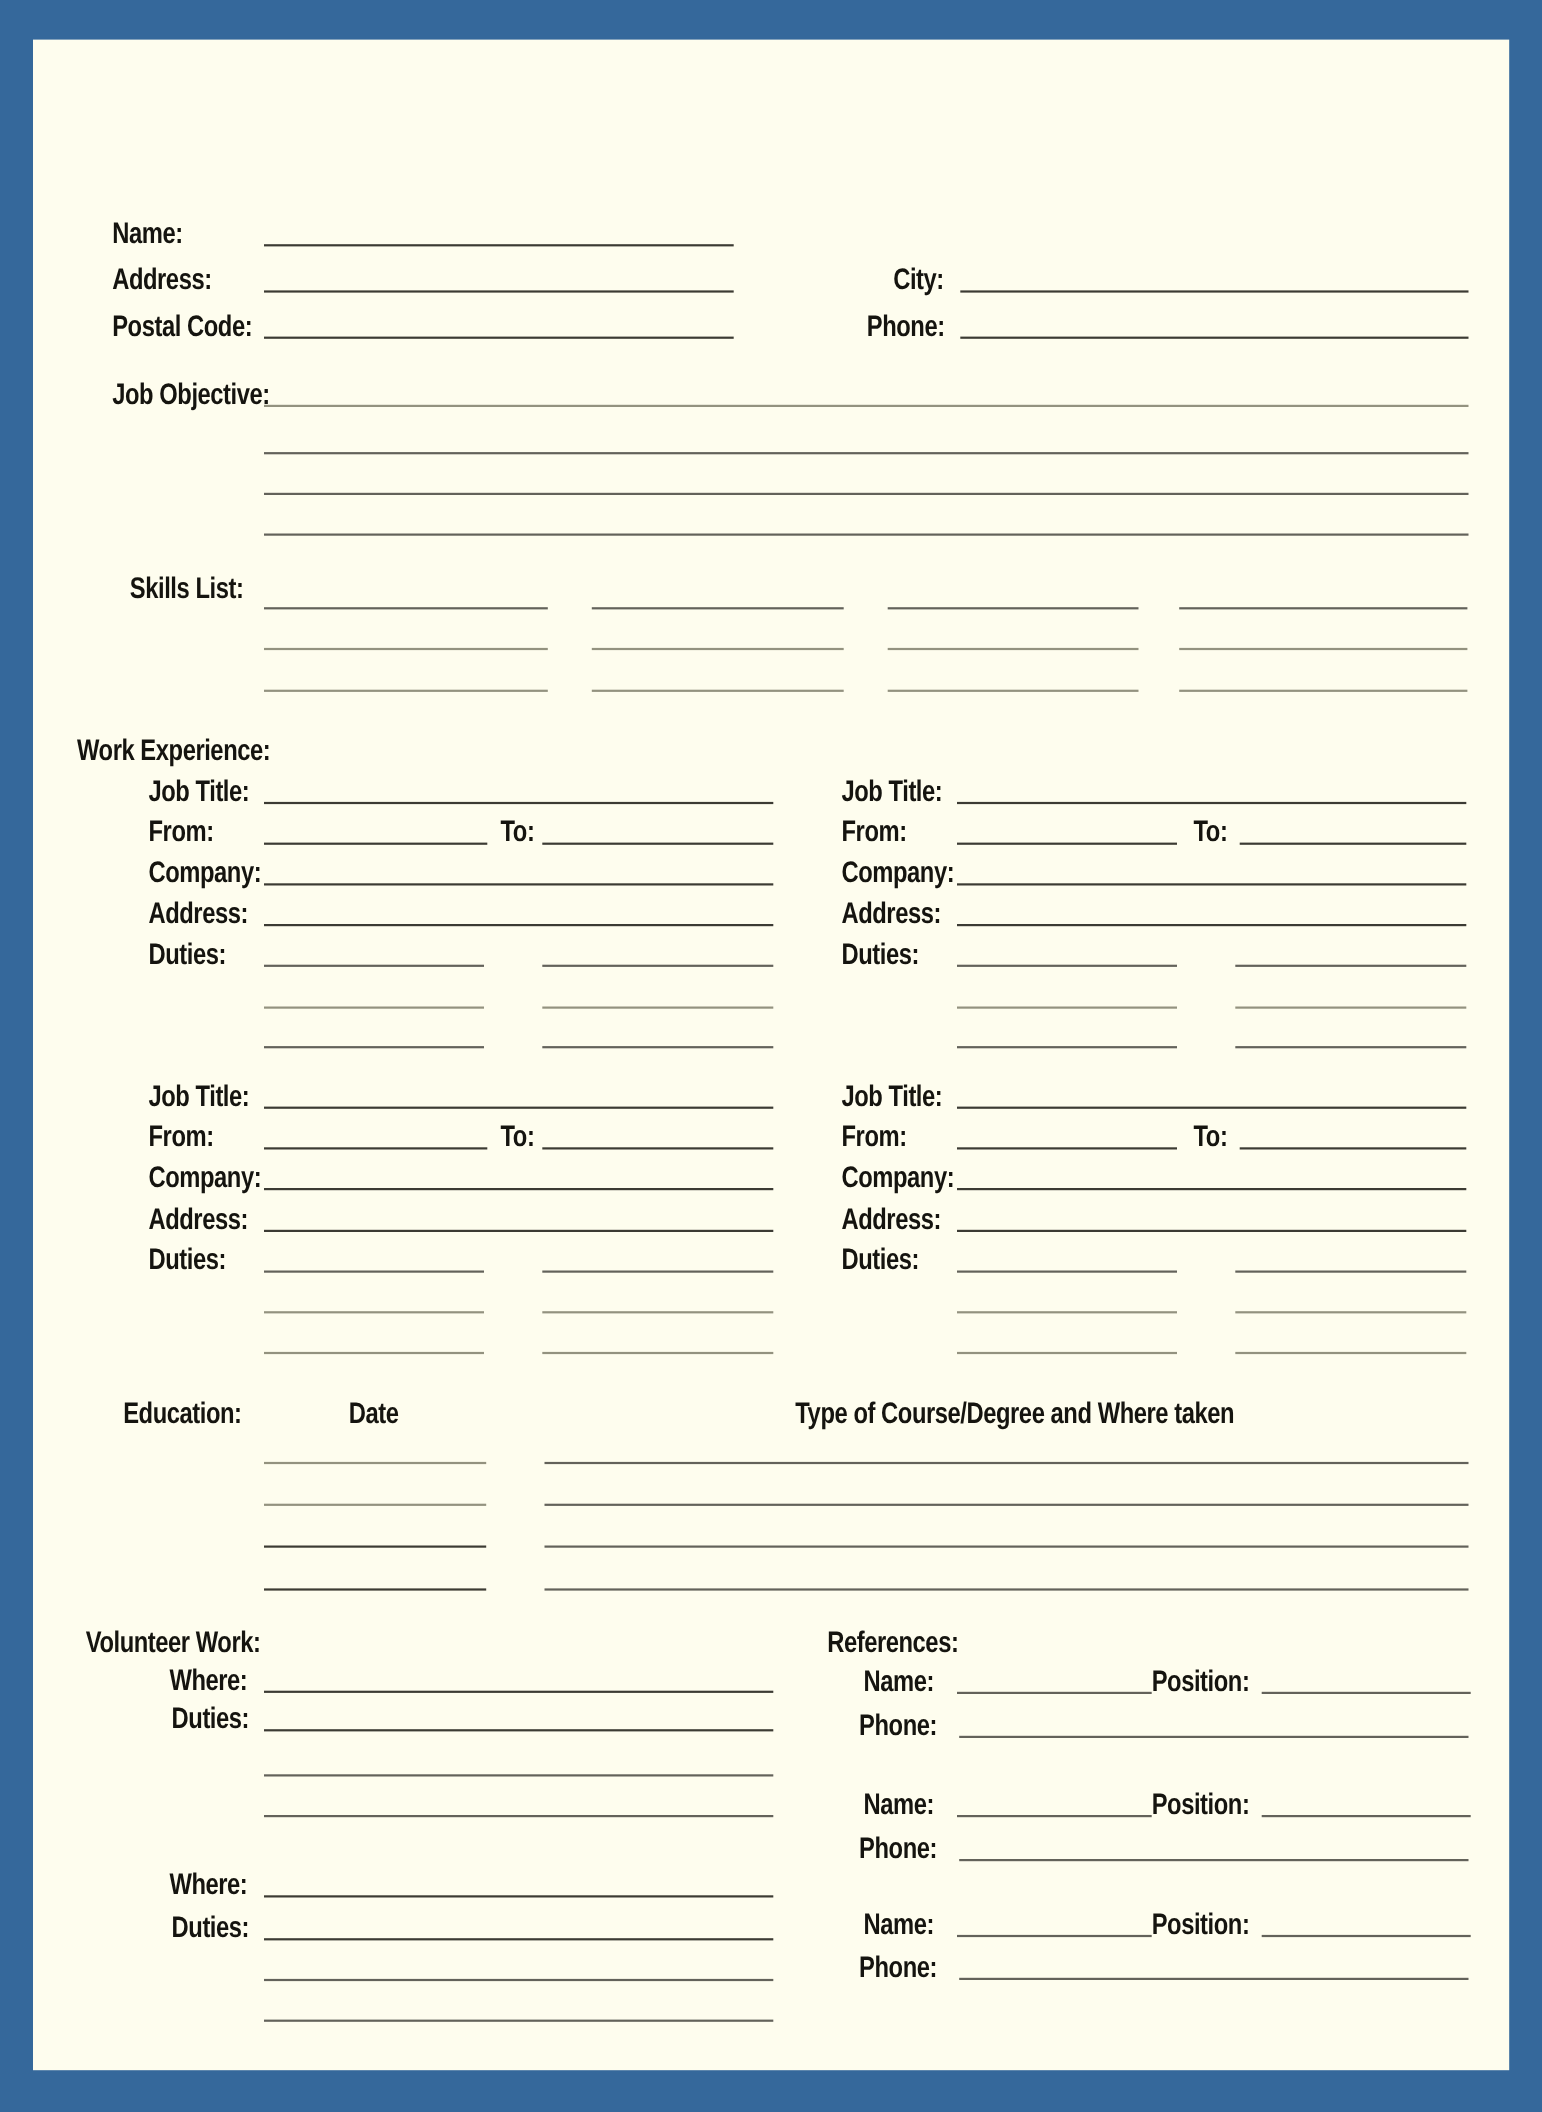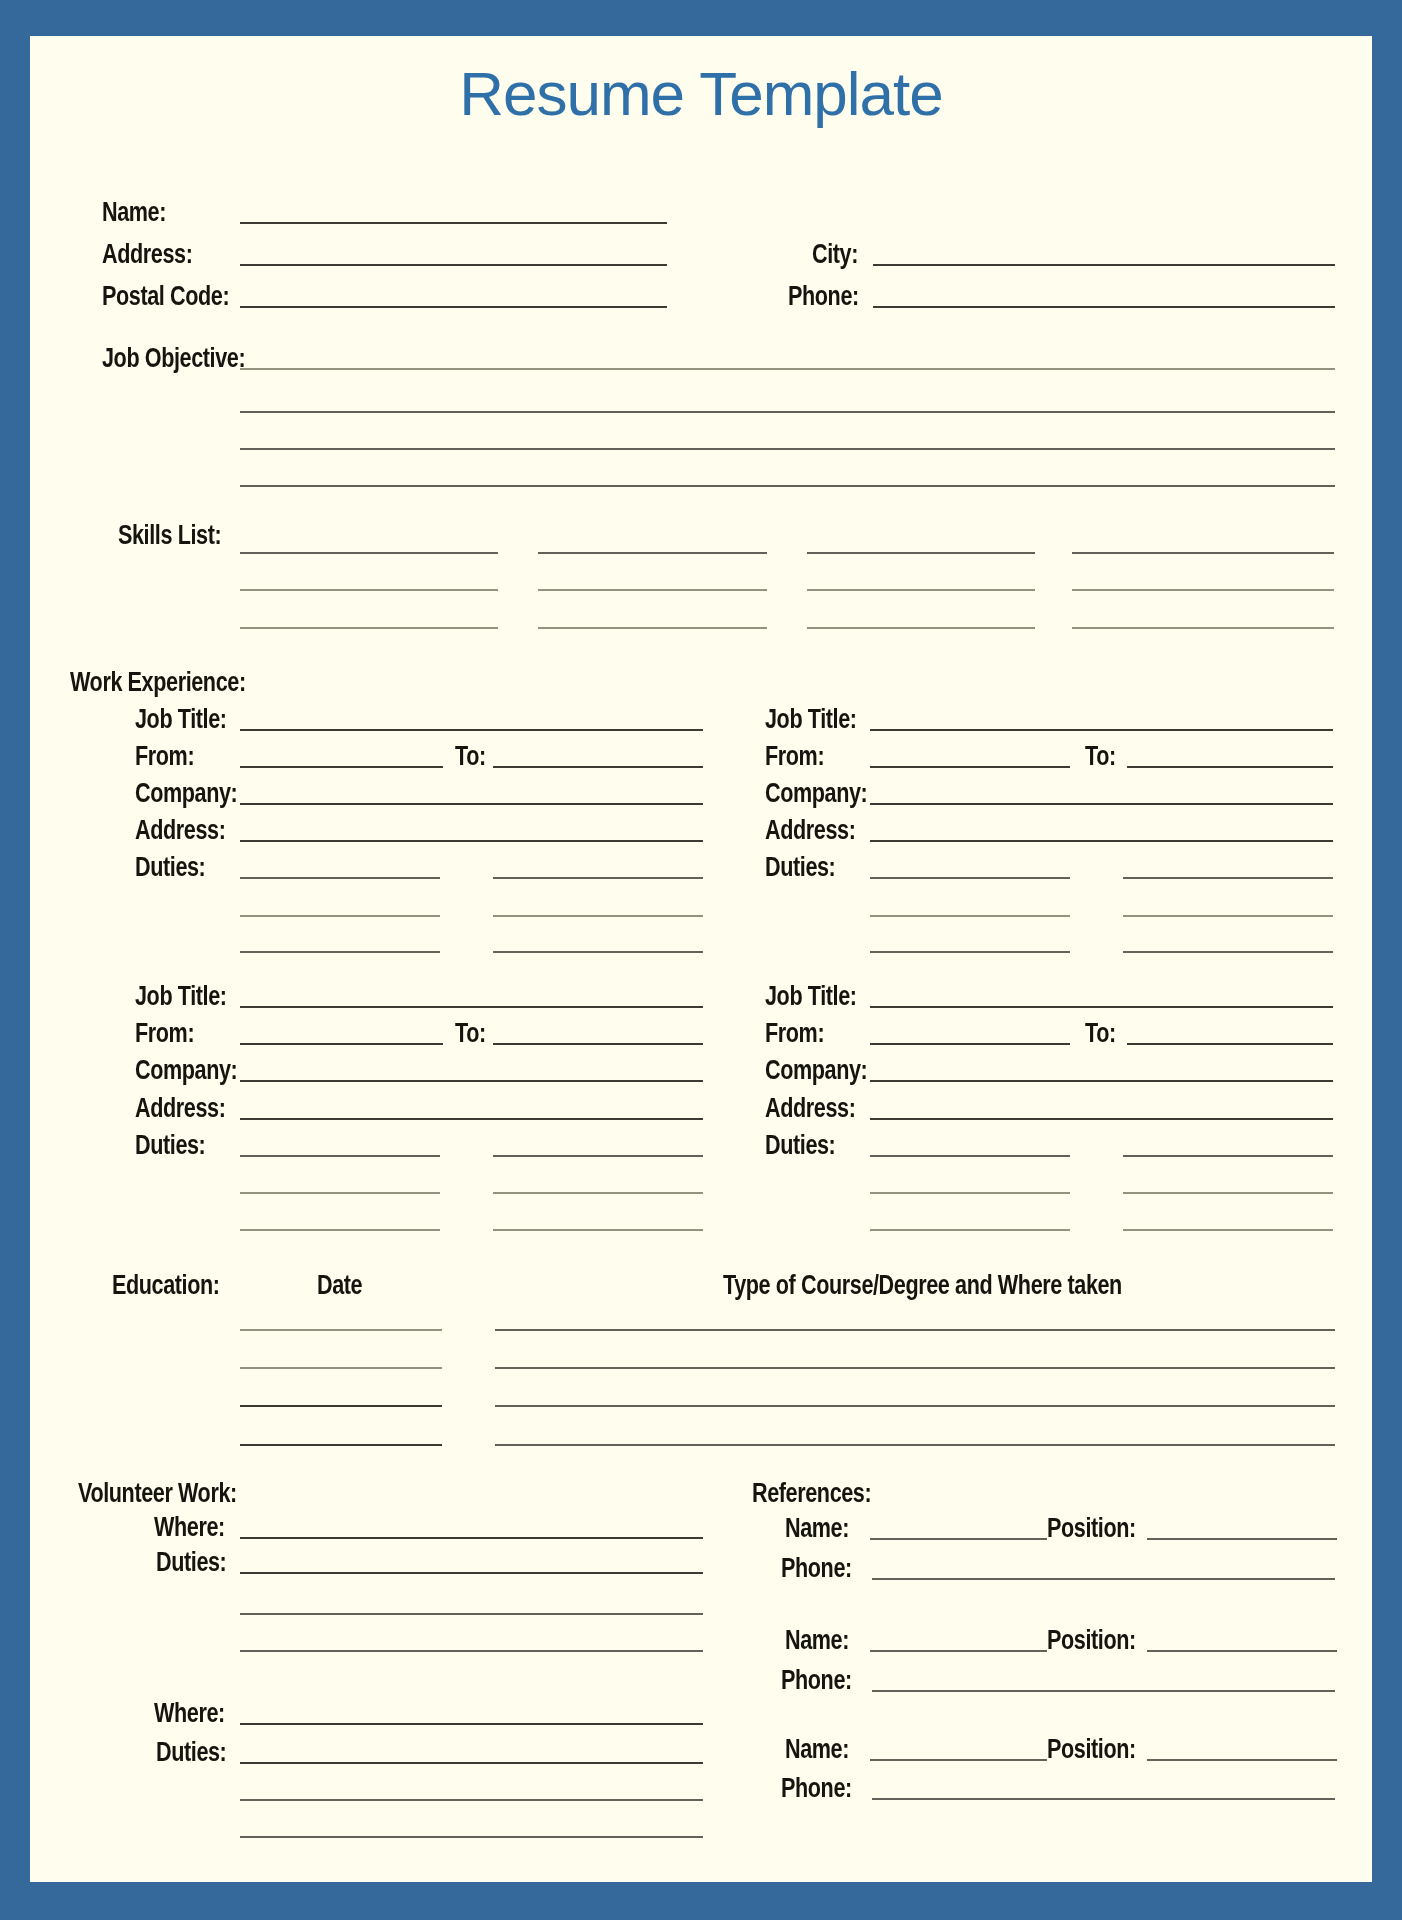--- a/index.html
+++ b/index.html
@@ -36,21 +36,20 @@
   .mid{background:#63625A;}
   .soft{background:#93927F;}
 </style>
 </head>
 <body>
 
 <div class="page">
   <div class="sheet"></div>
   <div class="content">
 
-    <h1 class="title">Resume Template</h1>
 
     <div>
       <span class="lbl" style="left:102px;top:199px">Name:</span>
       <div class="ln" style="left:240px;top:222px;width:427px"></div>
 
       <span class="lbl" style="left:102px;top:241px">Address:</span>
       <div class="ln" style="left:240px;top:264px;width:427px"></div>
 
       <span class="lbl" style="left:812px;top:241px">City:</span>
       <div class="ln" style="left:873px;top:264px;width:462px"></div>

